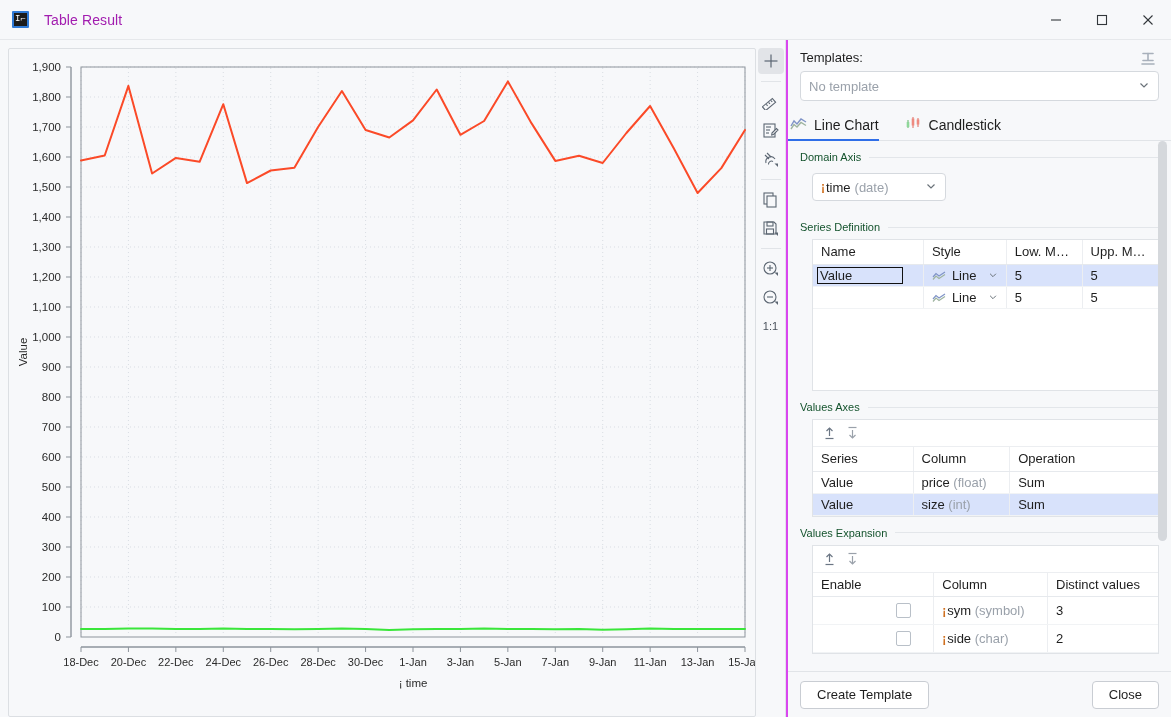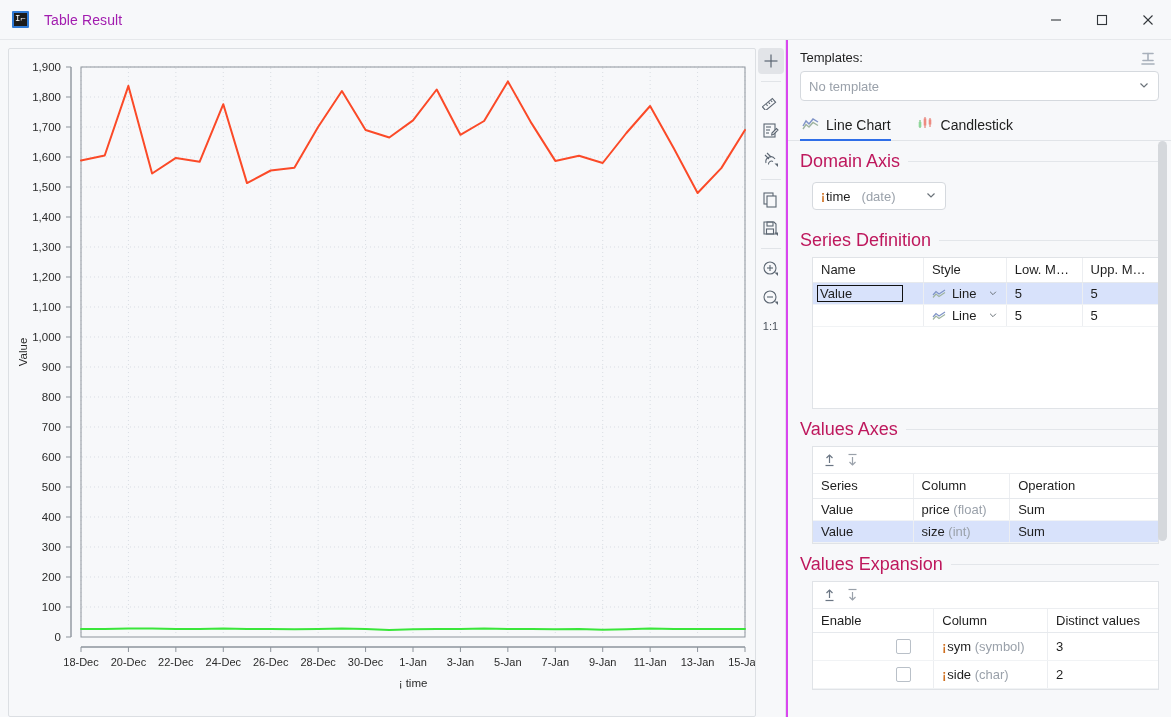--- a/index.html
+++ b/index.html
@@ -68,33 +68,33 @@
   .lbl-templates { font-size:13px; color:#1e1e1e; margin-bottom:6px; }
   .stamp-btn { position:absolute; right:12px; top:8px; width:22px; height:22px;
                display:flex; align-items:center; justify-content:center; color:#a8b0bb; }
   .tpl-select {
     width:100%; height:30px; background:#ffffff; border:1px solid #d5d9de; border-radius:4px;
     display:flex; align-items:center; padding:0 8px; color:#9aa1aa; font-size:13px;
     position:relative;
   }
   .tpl-select .chev { margin-left:auto; color:#6a7279; }
 
-  .tabs { display:flex; border-bottom:1px solid #e1e4e8; padding:0 12px; background:#f7f8fa; }
+  .tabs { display:flex; border-bottom:1px solid #e1e4e8; padding:0 0; background:#f7f8fa; }
   .tab { display:flex; align-items:center; gap:6px; padding:7px 10px 7px 2px;
          font-size:14px; color:#1e1e1e; margin-right:14px; position:relative; }
   .tab.active:after {
     content:""; position:absolute; left:0; right:10px; bottom:-1px; height:2px; background:#2f6ee8;
   }
 
   .cfg-scroll { flex:1; overflow:hidden; padding:0 12px 0 12px; position:relative; }
   .vscroll { position:absolute; right:2px; top:0; width:9px; background:transparent; }
   .vscroll-thumb { position:absolute; right:2px; width:9px; background:#d5d8dc; border-radius:5px; }
 
   .sec-head { display:flex; align-items:center; gap:8px; margin:10px 0 6px 0; }
-  .sec-title { font-size:18px; color:#be185d; white-space:nowrap; }
+  .sec-title { font-size:11px; color:#14532d; white-space:nowrap; }
   .sec-rule { flex:1; height:1px; background:#e3e6ea; }
 
   table.grid { width:100%; border-collapse:collapse; background:#ffffff;
                border:1px solid #e0e3e7; font-size:13px; table-layout:fixed; }
   table.grid th {
     text-align:left; font-weight:normal; color:#1e1e1e; padding:4px 8px; height:24px;
     background:#ffffff; border-right:1px solid #eceef1; border-bottom:1px solid #e6e9ed;
     overflow:hidden; white-space:nowrap; text-overflow:ellipsis;
   }
   table.grid td {
@@ -420,21 +420,21 @@
       <div class="cfg-scroll">
 
         <div class="sec-head">
           <span class="sec-title">Domain Axis</span>
           <span class="sec-rule"></span>
         </div>
         <div style="padding:4px 0 10px 12px;">
           <div class="tpl-select" style="width:134px;height:28px;color:#1e1e1e;">
             <span class="kcol">¡</span>
             <span>time</span>
-            <span class="sub" style="margin-left:11px;">(date)</span>
+            <span class="sub" style="margin-left:4px;">(date)</span>
             <span class="chev">
               <svg width="12" height="12" viewBox="0 0 12 12">
                   <polyline points="2.5,4.5 6,8 9.5,4.5" fill="none" stroke="currentColor" stroke-width="1.2"></polyline>
                 </svg>
             </span>
           </div>
         </div>
 
         <div class="sec-head">
           <span class="sec-title">Series Definition</span>
@@ -607,15 +607,19 @@
               </tr>
             </tbody>
           </table>
         </div>
 
         <div class="vscroll">
           <div class="vscroll-thumb" style="top:0px;height:400px;"></div>
         </div>
       </div>
 
+      <div class="cfg-footer">
+        <div class="btn">Create Template</div>
+        <div class="btn">Close</div>
+      </div>
     </div>
   </div>
 </div>
 
 </body></html>

